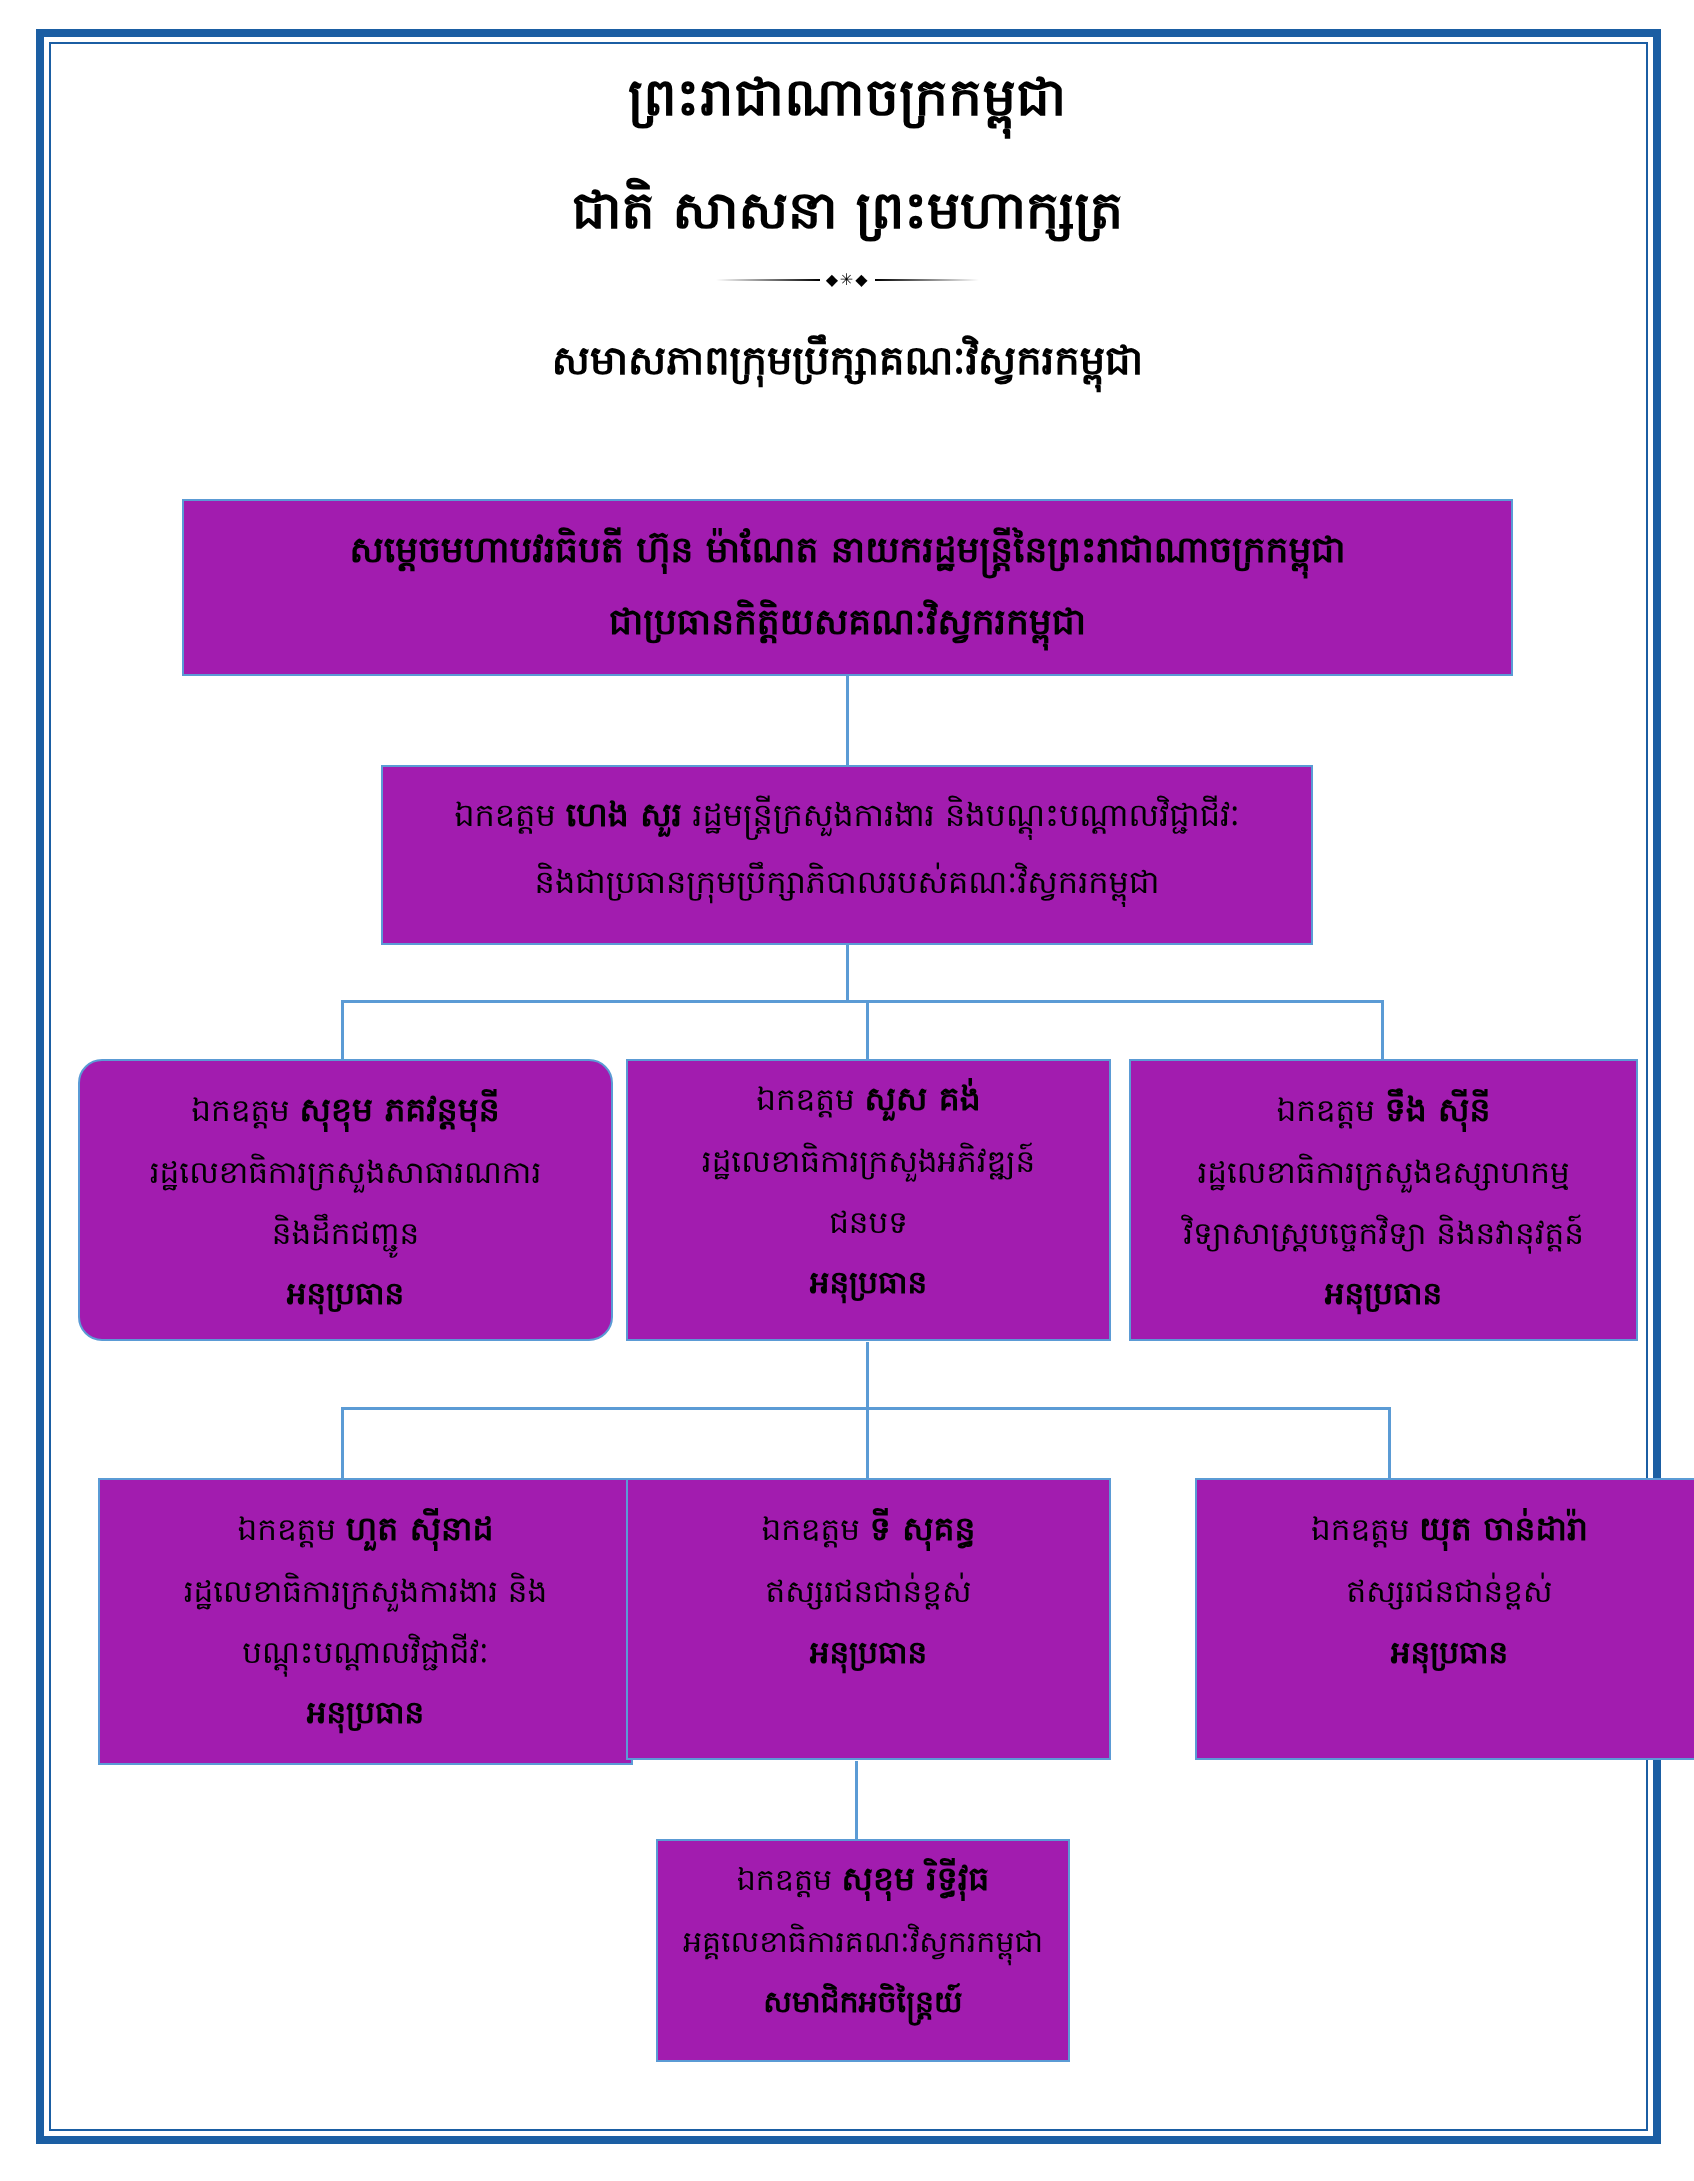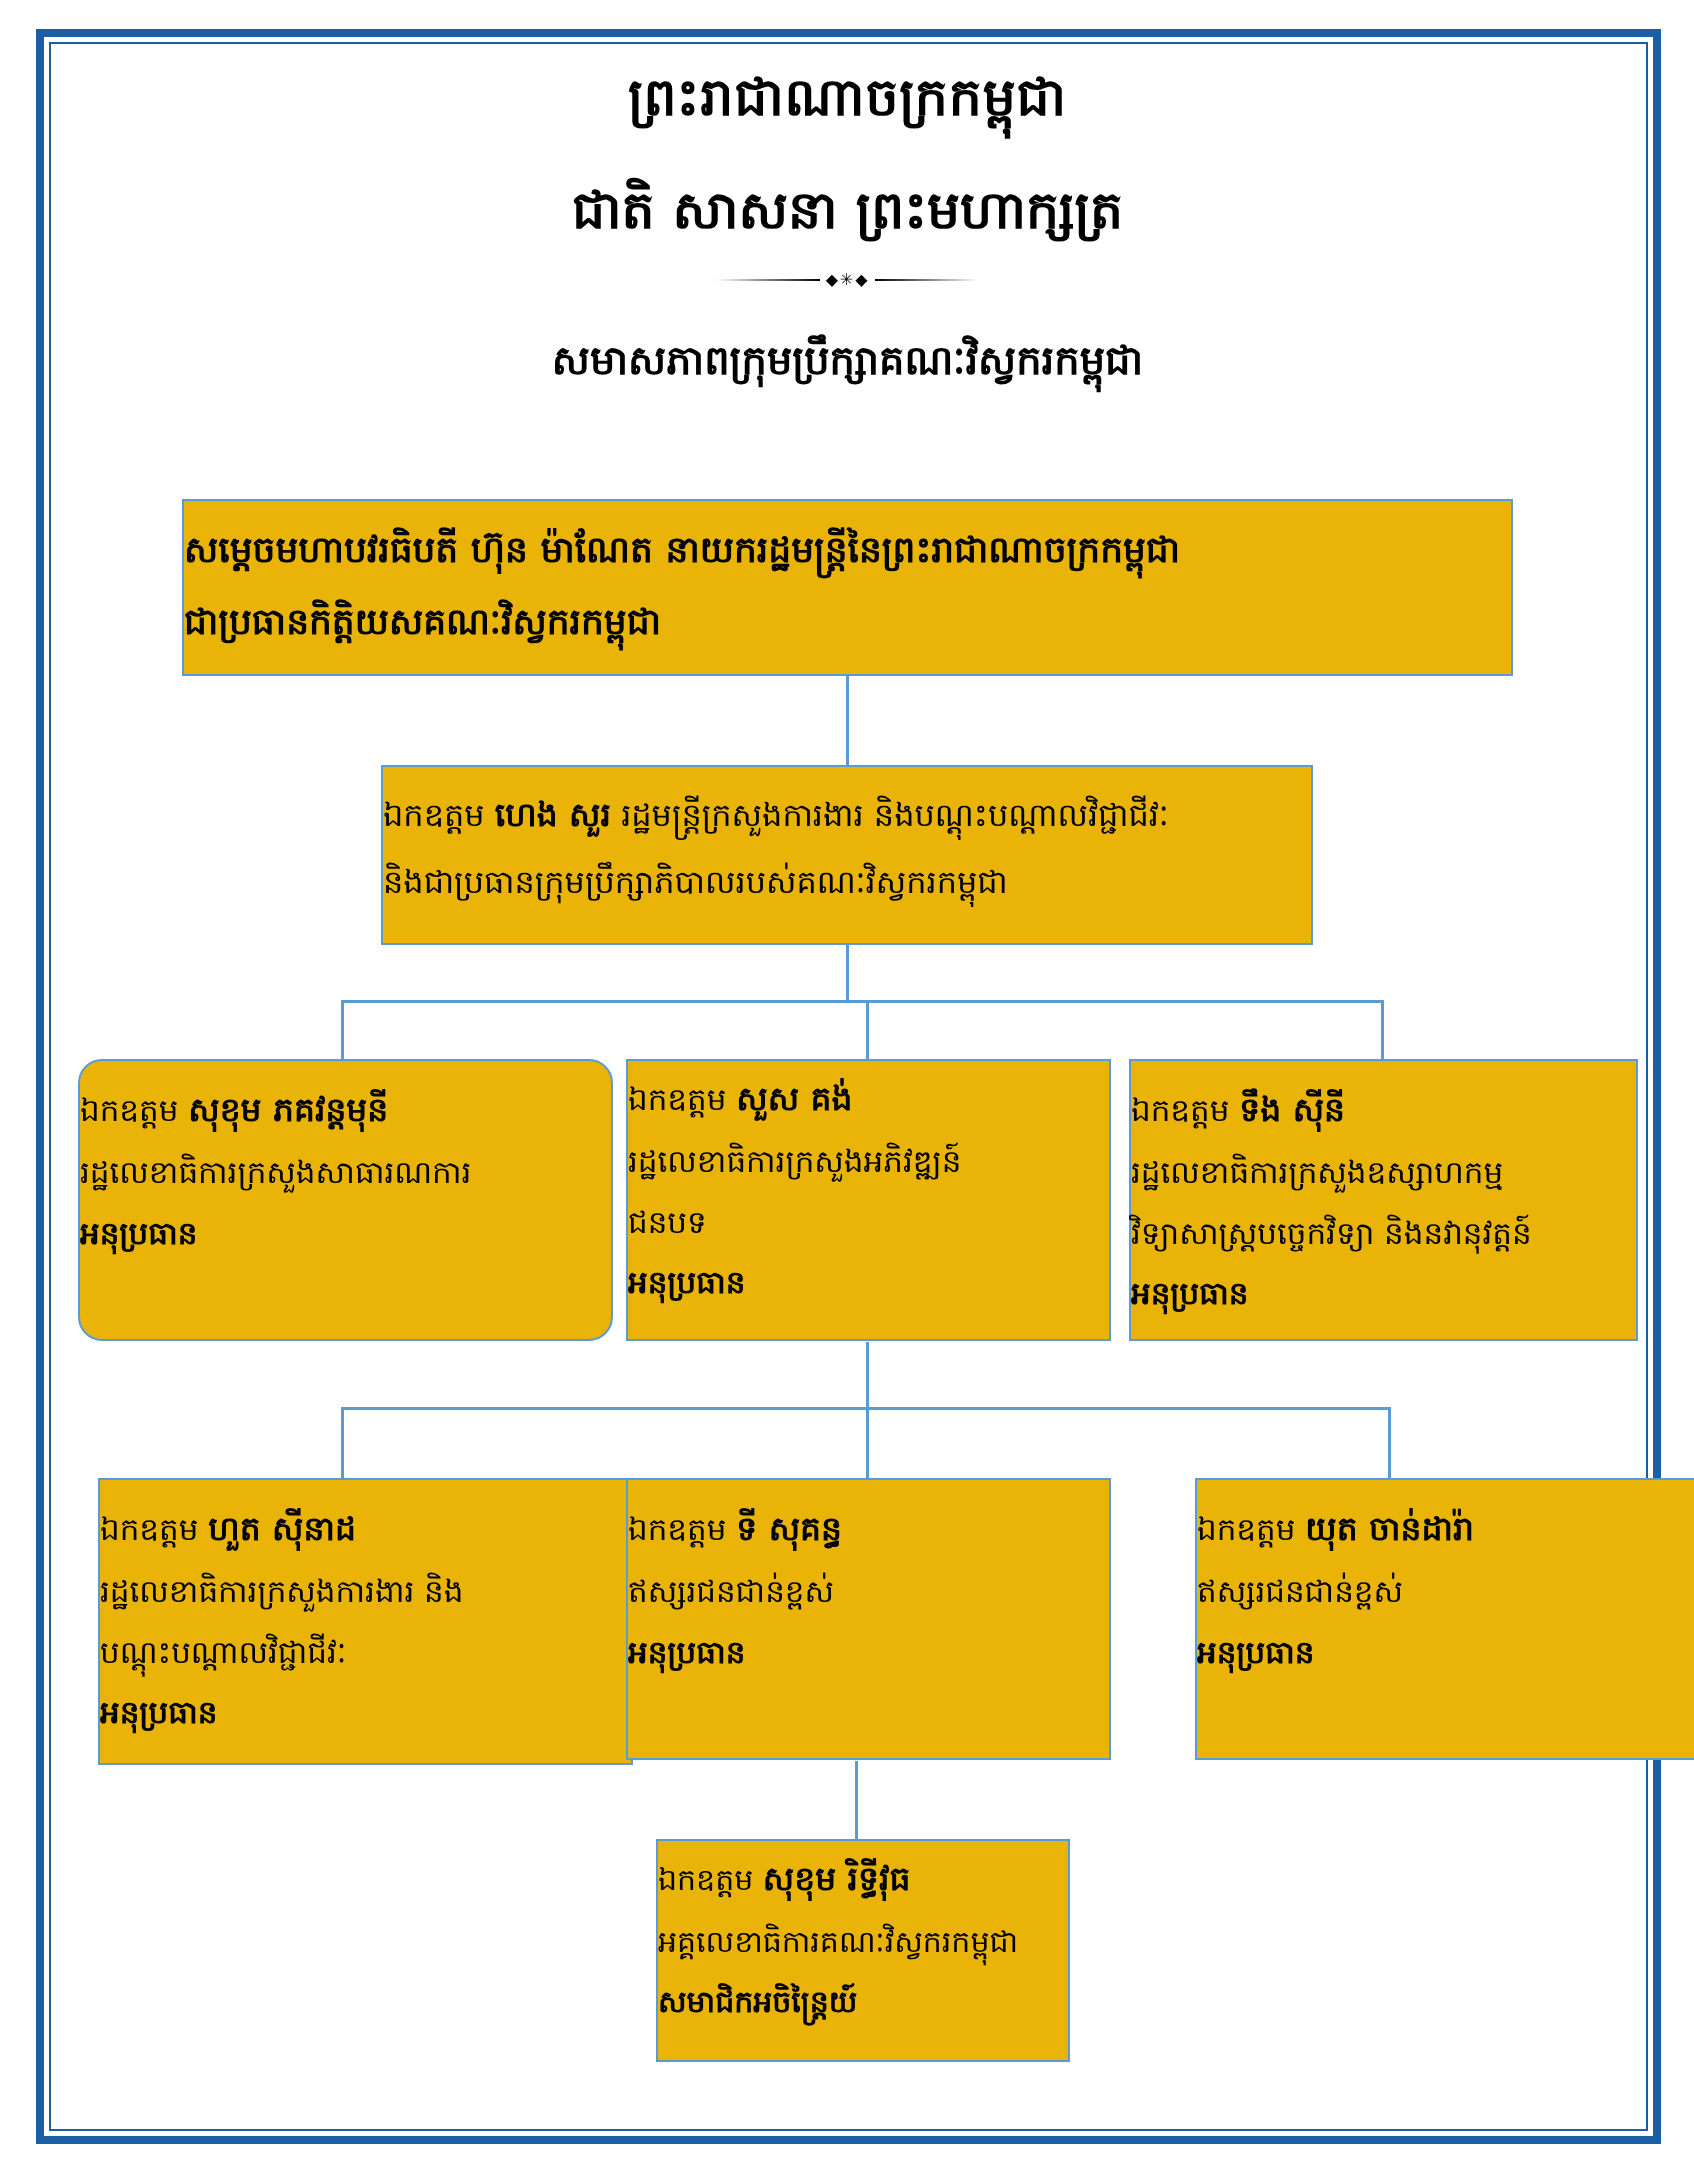--- a/index.html
+++ b/index.html
@@ -27,24 +27,24 @@
   .subtitle{top:335px;font-size:40px;font-weight:bold;}
   .ornament{
     position:absolute;top:266px;left:659px;width:377px;height:28px;
     display:flex;align-items:center;justify-content:center;gap:5.6px;
   }
   .orn-line{height:1.9px;width:104px;background:linear-gradient(to right,rgba(0,0,0,0),#000);}
   .orn-line.right{background:linear-gradient(to left,rgba(0,0,0,0),#000);}
   .orn-glyphs{font-size:16px;line-height:1;letter-spacing:1.9px;}
   
   .org-box{
-    position:absolute;background:#eab308;
+    position:absolute;background:#a21caf;
     border:2.8px solid #5b9bd5;
     box-sizing:border-box;
-    text-align:left;
+    text-align:center;
   }
   .org-box .line{font-size:31px;line-height:1.95;}
   .box-top1{left:182px;top:499px;width:1331px;height:177px;padding-top:13px;}
   .box-top1 .line{font-size:36px;font-weight:bold;line-height:2.0;}
   .box-top2{left:381px;top:765px;width:932px;height:180px;padding-top:13px;}
   .box-top2 .line{font-size:32px;line-height:2.1;}
   .box-top2 b{font-size:34px;}
   .r2-left{left:78px;top:1059px;width:535px;height:282px;padding-top:17px;border-radius:24px;}
   .r2-mid{left:626px;top:1059px;width:485px;height:282px;padding-top:6px;}
   .r2-right{left:1129px;top:1059px;width:509px;height:282px;padding-top:17px;}
@@ -100,20 +100,21 @@
   <div class="conn v" style="left:341px;top:1000px;height:59px;"></div>
   <div class="conn v" style="left:866px;top:1000px;height:59px;"></div>
   <div class="conn v" style="left:1381px;top:1000px;height:59px;"></div>
 
   <div class="org-box r2-left">
     <div class="line name-line">
       <span>ឯកឧត្តម</span>
       <b>សុខុម ភគវន្តមុនី</b>
     </div>
     <div class="line">រដ្ឋលេខាធិការក្រសួងសាធារណការ</div>
+    <div class="line">និងដឹកជញ្ជូន</div>
     <div class="line position">អនុប្រធាន</div>
   </div>
 
   <div class="org-box r2-mid">
     <div class="line name-line">
       <span>ឯកឧត្តម</span>
       <b>សួស គង់</b>
     </div>
     <div class="line">រដ្ឋលេខាធិការក្រសួងអភិវឌ្ឍន៍</div>
     <div class="line">ជនបទ</div>

